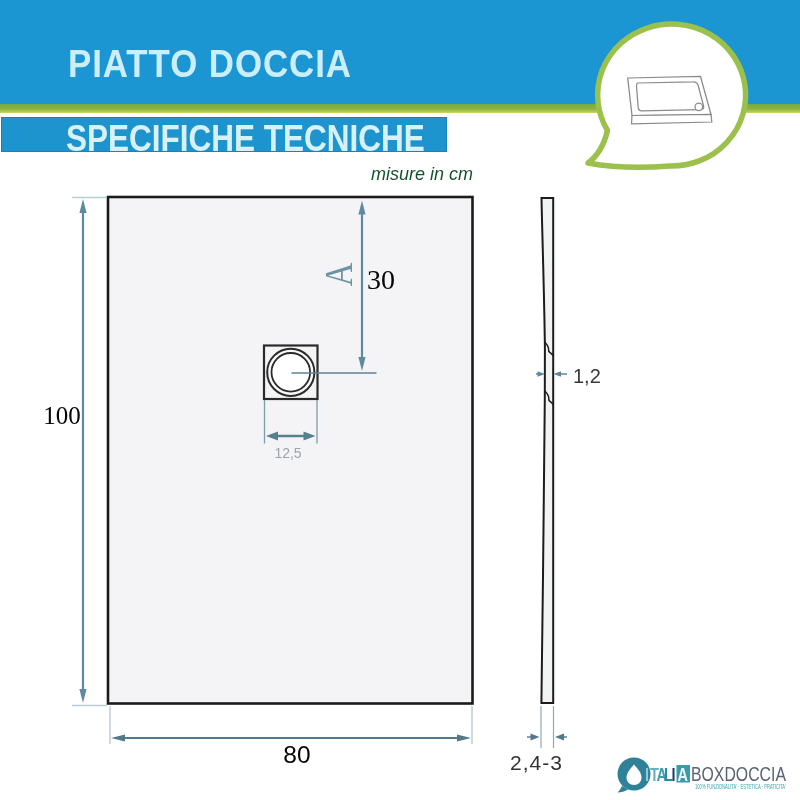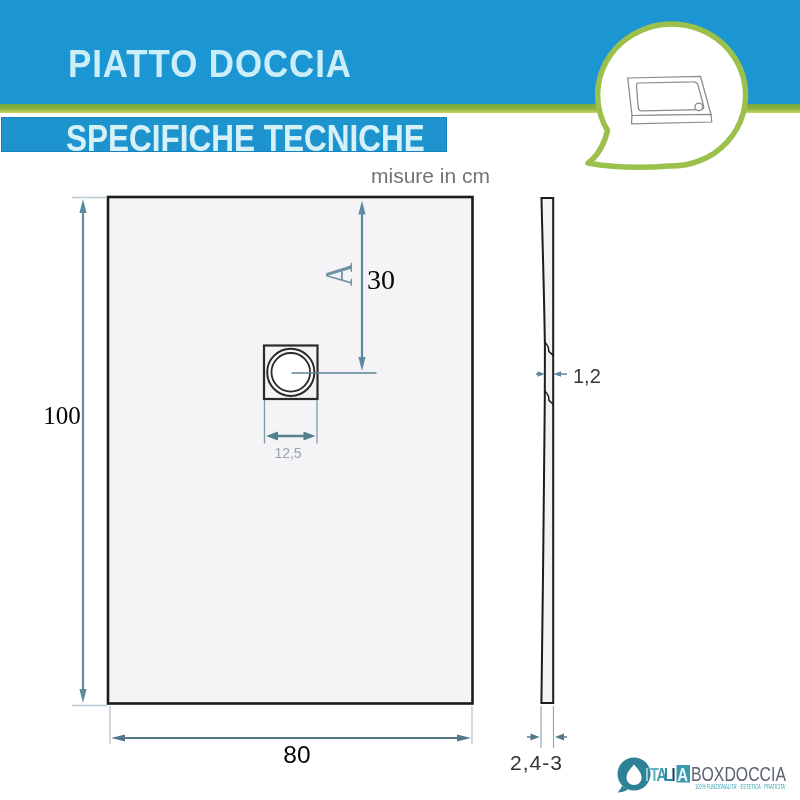--- a/index.html
+++ b/index.html
@@ -30,21 +30,21 @@
   </g>
 
   <g stroke="#8a8a8a" stroke-width="1.25" fill="#ffffff">
     <path d="M 67.7,68 L 140.5,66.5 L 151,104.5 L 72,105.5 Z"></path>
     <path d="M 72,105.5 L 151,104.5 L 151.8,112 L 71.5,113.8 Z"></path>
     <path d="M 78,73 L 133,71.8 Q 137,71.6 138,75 L 143.6,96 Q 144.5,99.5 140.8,99.6 L 82,100.8 Q 78.4,100.9 78.2,97.4 L 76.5,76.5 Q 76.3,73.1 78,73 Z"></path>
     <circle cx="138.8" cy="96.8" r="3.8"></circle>
   </g>
 </svg>
 
-<div class="abs" style="left:371px;top:164px;font-size:21px;color:#737373;">misure in cm</div>
+<div class="abs" style="left:371px;top:164px;font-size:18px;color:#14532d;font-style:italic;">misure in cm</div>
 
 <svg class="abs" style="left:0;top:0;" width="800" height="800" viewBox="0 0 800 800">
 
   <rect x="108" y="197" width="364.5" height="506.5" fill="#f4f4f6" stroke="#1b1b1b" stroke-width="2.6"></rect>
 
   <rect x="264" y="345.5" width="53.5" height="53.5" fill="#f4f4f6" stroke="#2a2a2a" stroke-width="2.2"></rect>
 
   <circle cx="290.8" cy="372.3" r="23.6" fill="#f8f9fa" stroke="#2a2a2a" stroke-width="2"></circle>
 
   <circle cx="290.8" cy="372.3" r="19.3" fill="#ffffff" stroke="#2a2a2a" stroke-width="1.8"></circle>

